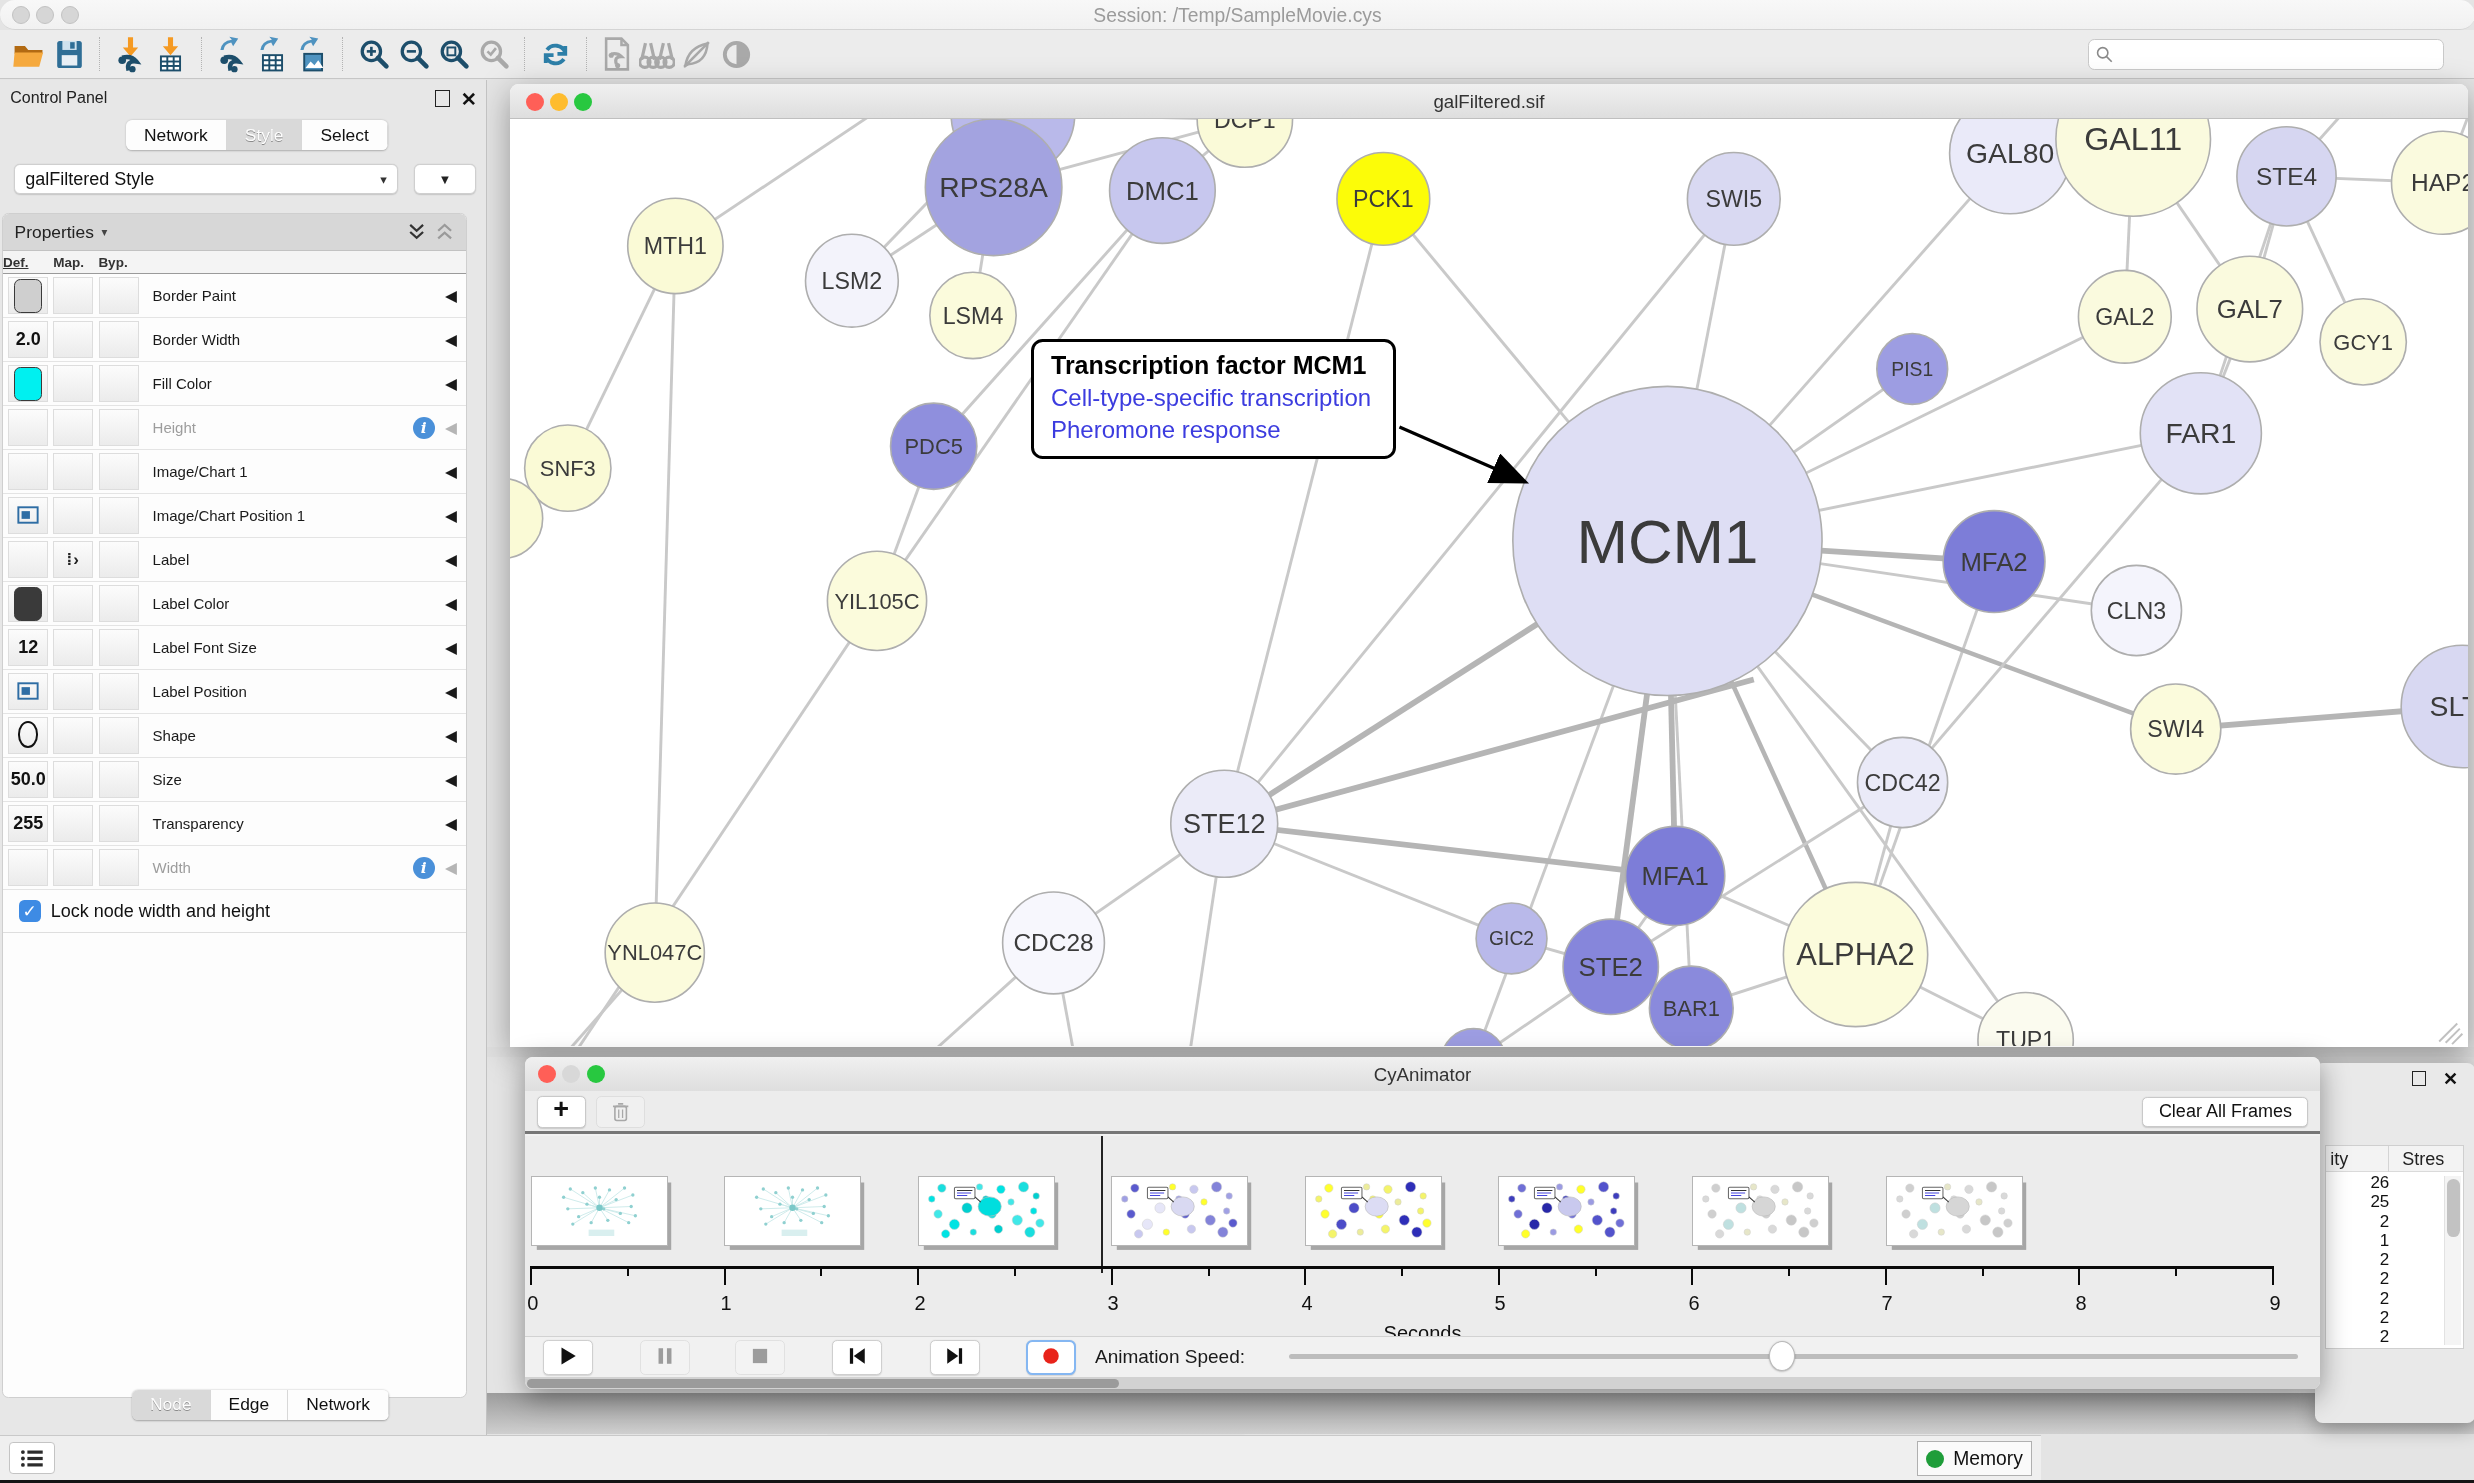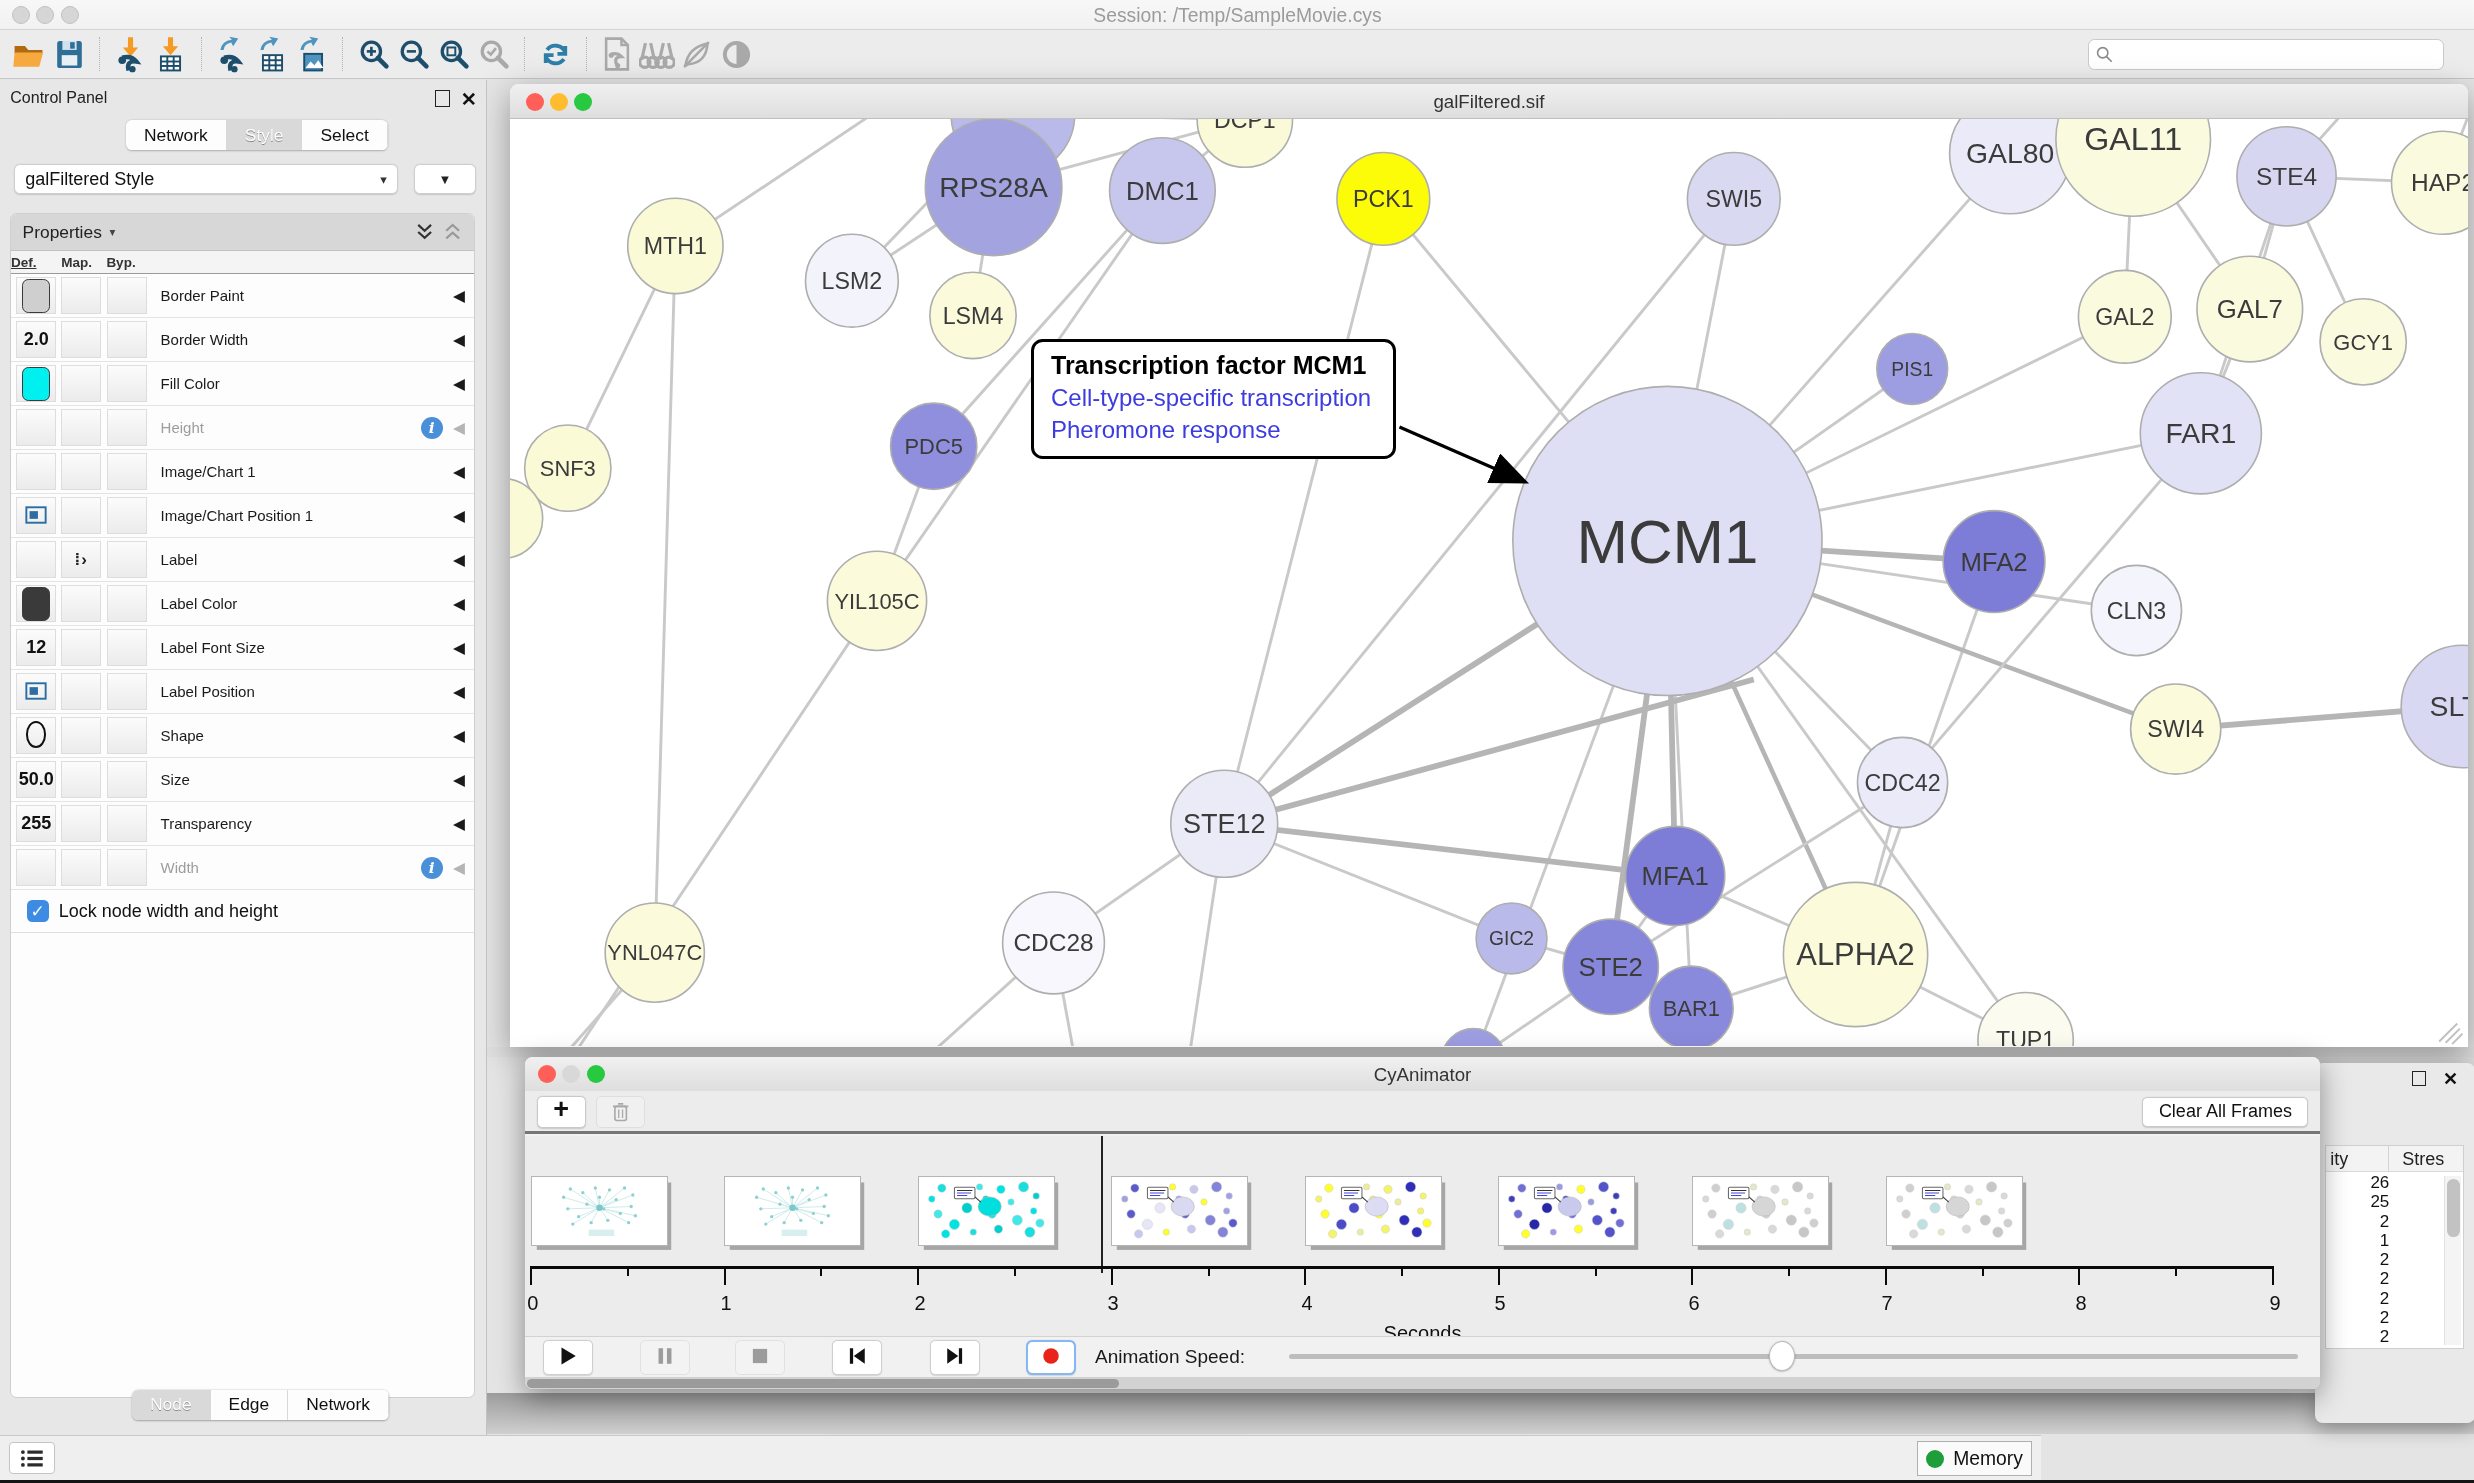--- a/index.html
+++ b/index.html
@@ -1,21 +1,21 @@
 <!DOCTYPE html>
 <html style="font-size:10.3px"><head>
 <meta charset="utf-8">
 <style>
   html,body{margin:0;padding:0;background:#555;}
   *{box-sizing:border-box;}
   .screen{position:relative;width:2475px;height:1484px;background:#e4e4e4;
           font-family:"Liberation Sans",sans-serif;overflow:hidden;}
   
   .app-titlebar{position:absolute;left:0;top:0;width:2475px;height:30px;
-    background:linear-gradient(#f8f8f8,#f1f1f1);border-bottom:0.6px solid #d4d4d4;}
+    background:linear-gradient(#f8f8f8,#f1f1f1);border-bottom:0.6px solid #d4d4d4;border-radius:15px;}
   .tl{position:absolute;top:5.8px;width:18px;height:18px;border-radius:50%;}
   .app-title{position:absolute;left:0;right:0;top:4.5px;text-align:center;
     font-size:19.3px;color:#9b9b9b;}
   .toolbar{position:absolute;left:0;top:30px;width:2475px;height:49px;
     background:#ececec;border-bottom:1.3px solid #c6c6c6;display:flex;align-items:center;padding-left:9px;}
   .tbtn{width:40px;height:40px;display:flex;align-items:center;justify-content:center;flex:0 0 auto;}
   .tsep{width:0;height:34px;border-left:1.3px dotted #b3b3b3;margin:0 10.3px;flex:0 0 auto;}
   .search-field{position:absolute;right:31px;top:39px;width:356px;height:31px;background:#fff;
     border:1.3px solid #c9c9c9;border-radius:6.4px;display:flex;align-items:center;padding-left:6.4px;}
   .search-input{border:none;outline:none;font-size:17px;width:309px;background:transparent;}
@@ -28,21 +28,21 @@
   .cp-tabs{position:absolute;left:126px;top:40px;display:flex;border-radius:6.4px;overflow:hidden;
     box-shadow:0 0.6px 1.9px rgba(0,0,0,.25);}
   .cp-tab{height:30px;padding:0 18px;display:flex;align-items:center;font-size:17.4px;background:#fdfdfd;color:#111;
     border-right:0.6px solid #d8d8d8;}
   .cp-tab.sel{background:#d9d9d9;color:#fdfdfd;text-shadow:0 0.6px 0.6px #8a8a8a;}
   .style-combo{position:absolute;left:14px;top:84px;width:384px;height:30px;background:#fff;border:0.6px solid #cfcfcf;
     border-radius:5.8px;display:flex;align-items:center;padding:0 10.3px;font-size:18px;color:#111;box-shadow:0 0.6px 1.3px rgba(0,0,0,.15);}
   .combo-arrow{margin-left:auto;font-size:13px;color:#333;}
   .style-menu-btn{position:absolute;left:414px;top:84px;width:62px;height:30px;background:#fff;border:0.6px solid #cfcfcf;
     border-radius:5.8px;display:flex;align-items:center;justify-content:center;font-size:13px;color:#222;box-shadow:0 0.6px 1.3px rgba(0,0,0,.15);}
-  .props-panel{position:absolute;left:10px;top:133px;width:465px;height:1185px;background:#fdfdfd;
+  .props-panel{position:absolute;left:2px;top:133px;width:465px;height:1185px;background:#fdfdfd;
     border:0.6px solid #cfcfcf;border-radius:6.4px;overflow:hidden;}
   .props-header{height:37px;background:#d7d7d7;border-bottom:0.6px solid #c2c2c2;display:flex;align-items:center;padding:0 11.6px;
     font-size:17.4px;color:#222;}
   .props-chev{margin-left:auto;display:flex;gap:9px;}
   .props-colhead{height:23px;display:flex;align-items:center;font-size:13.5px;font-weight:bold;color:#333;
     background:#f4f4f4;border-bottom:1.3px solid #9a9a9a;}
   .props-colhead span{display:inline-block;}
   .prop-row{height:44px;display:flex;align-items:center;border-bottom:0.6px solid #e4e4e4;position:relative;}
   .pcell{width:40px;height:37px;margin-left:5.2px;background:linear-gradient(#fcfcfc,#ebebeb);border:0.6px solid #ddd;
     display:flex;align-items:center;justify-content:center;flex:0 0 auto;}

